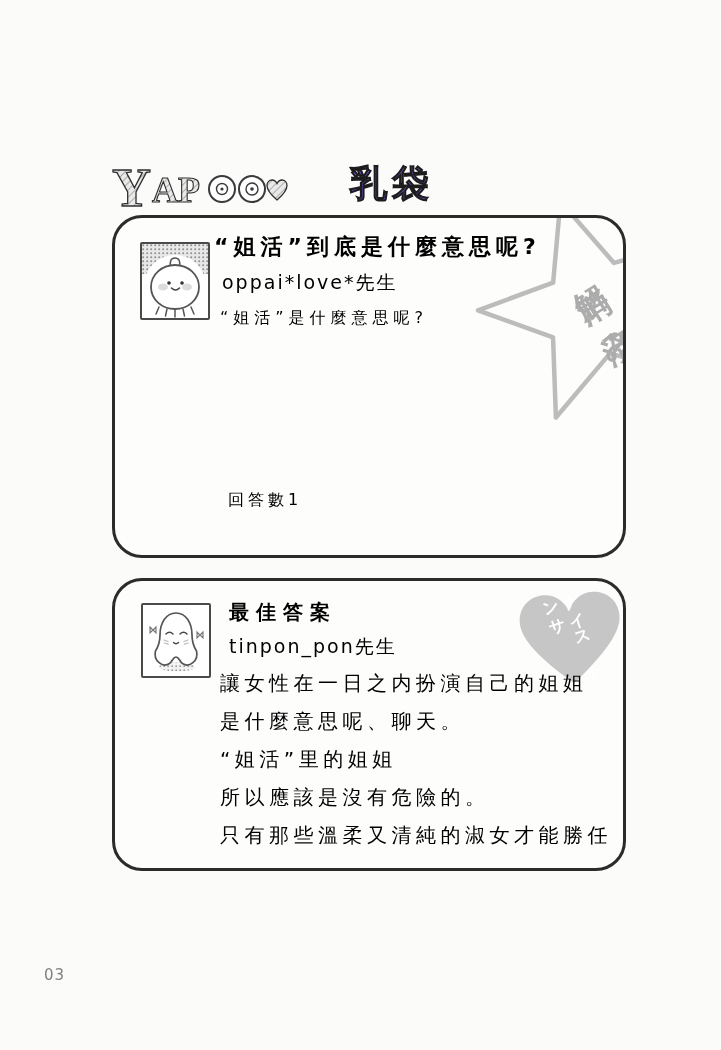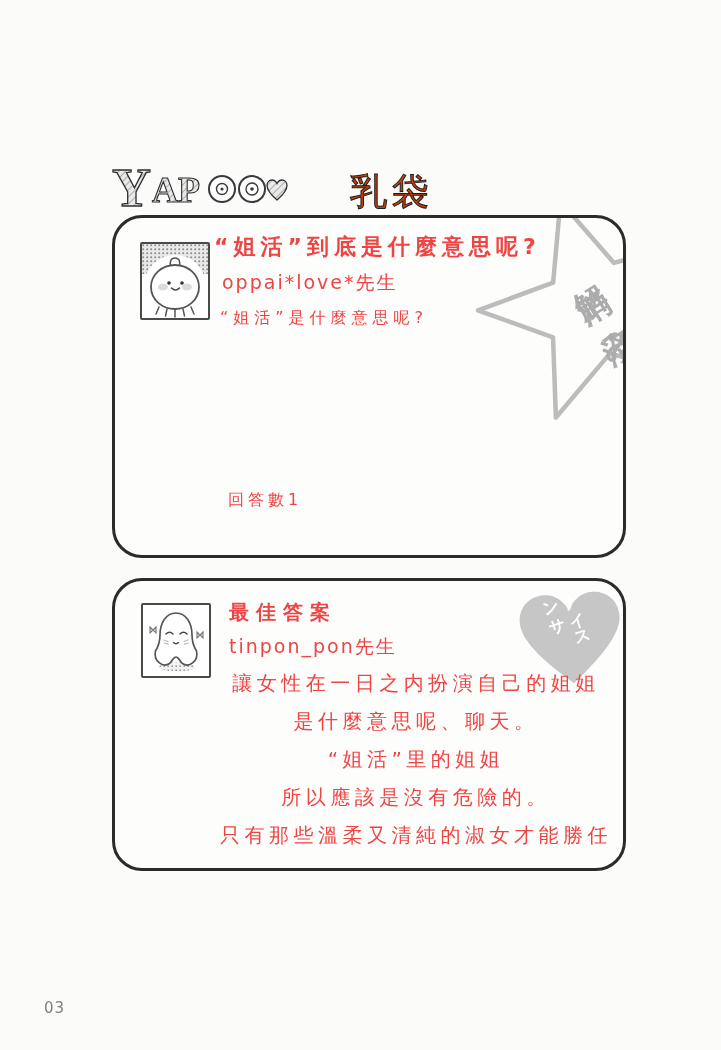--- a/index.html
+++ b/index.html
@@ -9,50 +9,50 @@
     font-family:"DejaVu Sans",sans-serif;
     position:relative;
     overflow:hidden;
     color:#3f3f3f;
   }
   .abs{position:absolute;}
 
   
   .logo{left:112px;top:156px;width:400px;height:56px;display:flex;align-items:flex-end;}
   .logo-suffix{
-    font-size:37px;font-weight:400;color:#c2410c;
-    letter-spacing:5px;line-height:1;margin-left:8px;margin-bottom:2px;
+    font-size:37px;font-weight:700;color:#8b5cf6;
+    letter-spacing:5px;line-height:1;margin-left:8px;margin-bottom:10px;
     -webkit-text-stroke:1px #1c1c1c;
   }
 
   
   .card{
     position:absolute;left:112px;width:508px;
     border:3px solid #2b2b2b;border-radius:30px;
     background:#fdfdfc;overflow:hidden;
   }
   .q-card{top:215px;height:337px;}
   .a-card{top:578px;height:287px;}
 
-  .hand{color:#ef4444;line-height:1.2;white-space:nowrap;}
+  .hand{color:#000000;line-height:1.2;white-space:nowrap;}
 
   .avatar-box{
     border:2px solid #4a4a4a;background:#fff;border-radius:2px;
   }
 
   .q-title{left:99px;top:16px;font-size:22px;letter-spacing:5px;font-weight:600;}
   .q-user{left:107px;top:53px;font-size:19px;letter-spacing:2px;}
   .q-body{left:105px;top:90px;font-size:16px;letter-spacing:5px;}
   .q-body div{height:38px;}
   .q-count{left:113px;top:272px;font-size:16px;letter-spacing:4px;}
   .q-bounty{left:296px;top:272px;font-size:20px;letter-spacing:3px;}
 
   .a-label{left:114px;top:19px;font-size:20px;letter-spacing:7px;font-weight:600;}
   .a-user{left:114px;top:54px;font-size:19px;letter-spacing:2px;text-align:right;}
-  .a-body{left:105px;top:90px;font-size:20px;letter-spacing:4.5px;text-align:center;}
+  .a-body{left:105px;top:90px;font-size:20px;letter-spacing:4.5px;}
   .a-body div{height:38px;}
 
   
   .star-stamp{
     left:340px;top:-50px;width:280px;height:280px;
     display:flex;align-items:center;justify-content:center;
   }
   .star-stamp svg{position:absolute;left:0;top:0;}
   .stamp-cols{
     position:relative;
@@ -73,21 +73,21 @@
   .heart-cols{
     position:relative;top:-4px;
     transform:rotate(-14deg);
     writing-mode:vertical-rl;text-orientation:upright;
     font-size:16px;font-weight:700;color:#ffffff;
     line-height:1.3;letter-spacing:1px;
   }
   .heart-cols span{margin:0 1px;}
 
   
-  .page-num{left:44px;top:966px;font-size:15px;color:#7f7f7f;letter-spacing:1px;margin-top:33px;}
+  .page-num{left:44px;top:966px;font-size:15px;color:#7f7f7f;letter-spacing:1px;}
 </style>
 </head>
 <body>
 
 <div class="abs logo">
   <svg width="230" height="56" viewBox="0 0 230 56">
     <defs>
       <pattern id="hatch" width="5" height="5" patternUnits="userSpaceOnUse" patternTransform="rotate(45)">
         <rect width="5" height="5" fill="#e9e9e9"></rect>
         <line x1="0" y1="0" x2="0" y2="5" stroke="#9c9c9c" stroke-width="1.6"></line>

